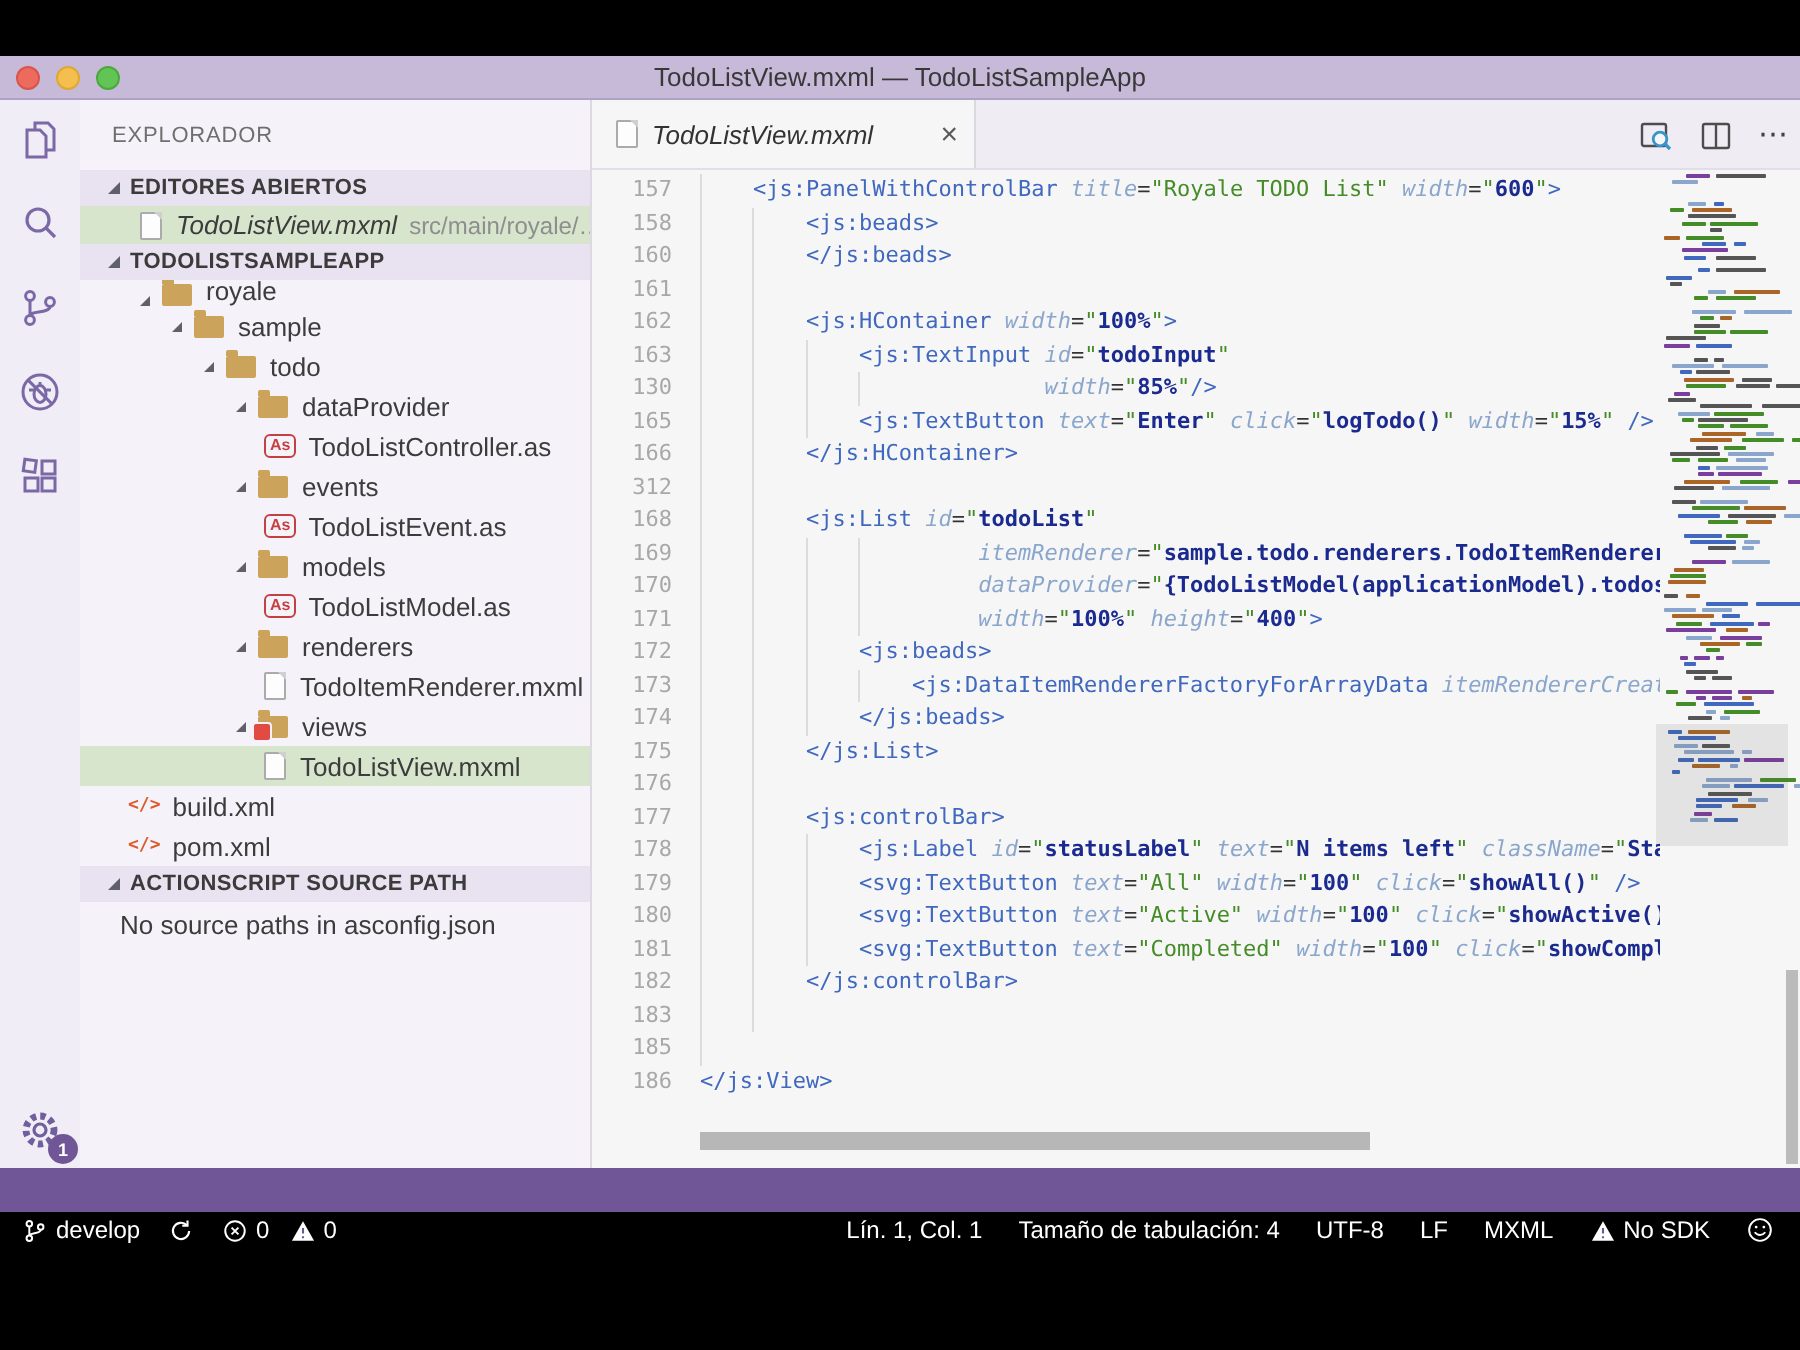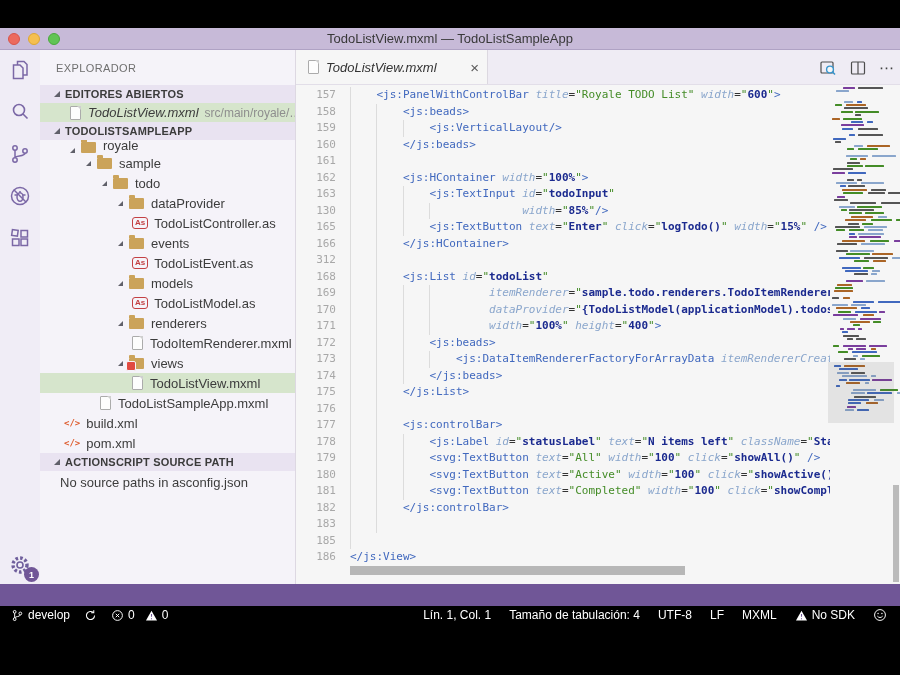--- a/index.html
+++ b/index.html
@@ -252,24 +252,20 @@
           </div>
           <div class="trow" style="padding-left: 78px;">
             <span class="tw small"></span>
             <span class="i-folder badged"></span>
             <span class="label">views</span>
           </div>
           <div class="trow sel" style="padding-left: 92px;">
             <span class="i-file"></span>
             <span class="label">TodoListView.mxml</span>
           </div>
-          <div class="trow" style="padding-left: 60px;">
-            <span class="i-file"></span>
-            <span class="label">TodoListSampleApp.mxml</span>
-          </div>
           <div class="trow" style="padding-left: 24px;">
             <span class="i-xml">&lt;/&gt;</span>
             <span class="label">build.xml</span>
           </div>
           <div class="trow" style="padding-left: 24px;">
             <span class="i-xml">&lt;/&gt;</span>
             <span class="label">pom.xml</span>
           </div>
         </div>
       <div class="sb-header">
@@ -304,24 +300,20 @@
         <div class="lines" id="code-lines">
             <div class="cl">
               <span class="ln">157</span>
               <span class="ct"><div class="guide" style="left: 0ch;"></div><span class="c-p">	</span><span class="c-t">&lt;js:PanelWithControlBar</span><span class="c-p"> </span><span class="c-a">title</span><span class="c-p">=</span><span class="c-s">"Royale TODO List"</span><span class="c-p"> </span><span class="c-a">width</span><span class="c-p">=</span><span class="c-s">"</span><span class="c-v">600</span><span class="c-s">"</span><span class="c-t">&gt;</span></span>
             </div>
             <div class="cl">
               <span class="ln">158</span>
               <span class="ct"><div class="guide" style="left: 0ch;"></div><div class="guide" style="left: 4ch;"></div><span class="c-p">		</span><span class="c-t">&lt;js:beads&gt;</span></span>
             </div>
             <div class="cl">
-              <span class="ln">159</span>
-              <span class="ct"><div class="guide" style="left: 0ch;"></div><div class="guide" style="left: 4ch;"></div><div class="guide" style="left: 8ch;"></div><span class="c-p">			</span><span class="c-t">&lt;js:VerticalLayout/&gt;</span></span>
-            </div>
-            <div class="cl">
               <span class="ln">160</span>
               <span class="ct"><div class="guide" style="left: 0ch;"></div><div class="guide" style="left: 4ch;"></div><span class="c-p">		</span><span class="c-t">&lt;/js:beads&gt;</span></span>
             </div>
             <div class="cl">
               <span class="ln">161</span>
               <span class="ct"><div class="guide" style="left: 0ch;"></div><div class="guide" style="left: 4ch;"></div></span>
             </div>
             <div class="cl">
               <span class="ln">162</span>
               <span class="ct"><div class="guide" style="left: 0ch;"></div><div class="guide" style="left: 4ch;"></div><span class="c-p">		</span><span class="c-t">&lt;js:HContainer</span><span class="c-p"> </span><span class="c-a">width</span><span class="c-p">=</span><span class="c-s">"</span><span class="c-v">100%</span><span class="c-s">"</span><span class="c-t">&gt;</span></span>

